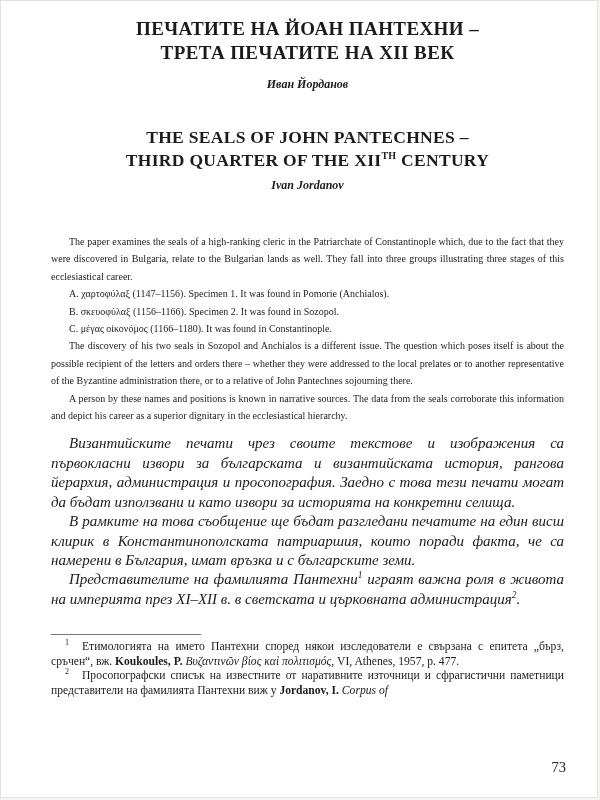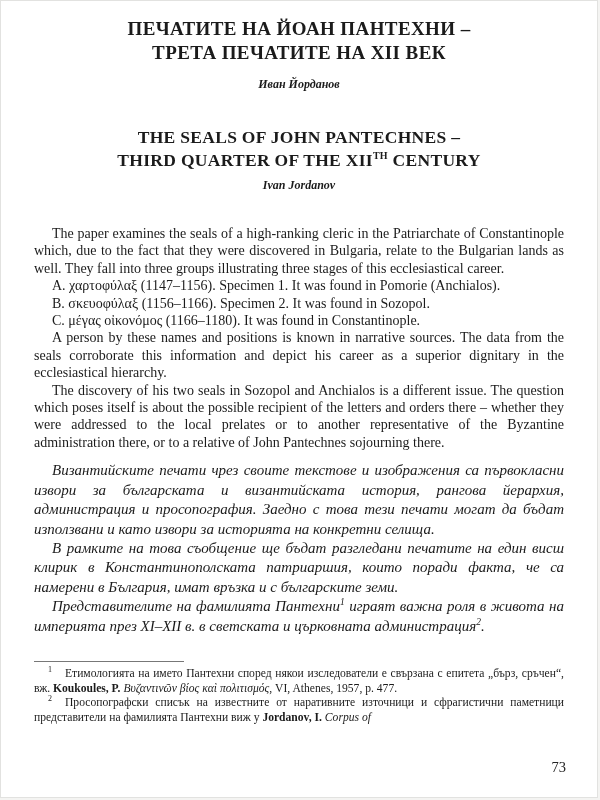--- a/index.html
+++ b/index.html
@@ -9,20 +9,21 @@
     font-family:"Liberation Serif","DejaVu Serif",serif;
   }
   .page{
     position:relative;
     width:598px;height:798px;
     background:#ffffff;
     border:1px solid #e2e2e0;
     color:#1b1b1b;
     overflow:hidden;
     box-sizing:border-box;
+    padding-left:17px;
   }
   .content{
     padding:16px 33px 0 33px;
   }
   .title-bg{
     margin:0;
     text-align:center;
     font-size:19px;
     line-height:24px;
     font-weight:bold;
@@ -39,22 +40,22 @@
     margin:34px 0 0 0;
     text-align:center;
     font-size:17.5px;
     line-height:23px;
     font-weight:bold;
     letter-spacing:0.3px;
   }
   .title-en sup{font-size:10px;vertical-align:super;line-height:0;}
   .author-en{margin-top:6px;text-align:center;}
   .abstract{
-    margin-top:32px;
-    font-size:14px;
+    margin-top:40px;
+    font-size:10px;
     line-height:17.4px;
   }
   .abstract p{
     margin:0;
     text-indent:18px;
     text-align:justify;
   }
   .abstract p.item{text-align:left;}
   .body-bg{
     margin-top:10px;
@@ -116,22 +117,22 @@
       <span><span>THIRD QUARTER OF THE XII</span><sup>TH</sup><span> CENTURY</span></span>
     </h2>
 
     <p class="author author-en">Ivan Jordanov</p>
 
     <div class="abstract">
       <p>The paper examines the seals of a high-ranking cleric in the Patriarchate of Constantinople which, due to the fact that they were discovered in Bulgaria, relate to the Bulgarian lands as well. They fall into three groups illustrating three stages of this ecclesiastical career.</p>
       <p class="item">A. χαρτοφύλαξ (1147–1156). Specimen 1. It was found in Pomorie (Anchialos).</p>
       <p class="item">B. σκευοφύλαξ (1156–1166). Specimen 2. It was found in Sozopol.</p>
       <p class="item">C. μέγας οἰκονόμος (1166–1180). It was found in Constantinople.</p>
+      <p>The discovery of his two seals in Sozopol and Anchialos is a different issue. The question which poses itself is about the possible recipient of the letters and orders there – whether they were addressed to the local prelates or to another representative of the Byzantine administration there, or to a relative of John Pantechnes sojourning there.</p>
       <p>A person by these names and positions is known in narrative sources. The data from the seals corroborate this information and depict his career as a superior dignitary in the ecclesiastical hierarchy.</p>
-      <p>The discovery of his two seals in Sozopol and Anchialos is a different issue. The question which poses itself is about the possible recipient of the letters and orders there – whether they were addressed to the local prelates or to another representative of the Byzantine administration there, or to a relative of John Pantechnes sojourning there.</p>
     </div>
 
     <div class="body-bg">
       <p>Византийските печати чрез своите текстове и изображения са първокласни извори за българската и византийската история, рангова йерархия, администрация и просопография. Заедно с това тези печати могат да бъдат използвани и като извори за историята на конкретни селища.</p>
       <p>В рамките на това съобщение ще бъдат разгледани печатите на един висш клирик в Константинополската патриаршия, които поради факта, че са намерени в България, имат връзка и с българските земи.</p>
       <p><span>Представителите на фамилията Пантехни</span><sup>1</sup><span> играят важна роля в живота на империята през XI–XII в. в светската и църковната администрация</span><sup>2</sup><span>.</span></p>
     </div>
 
     <hr class="fn-rule">
 

